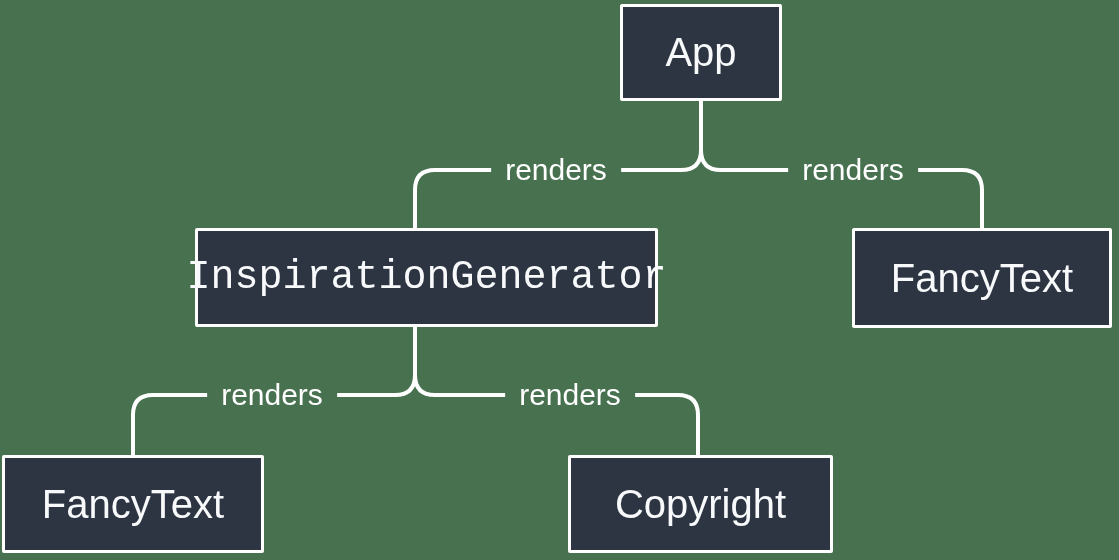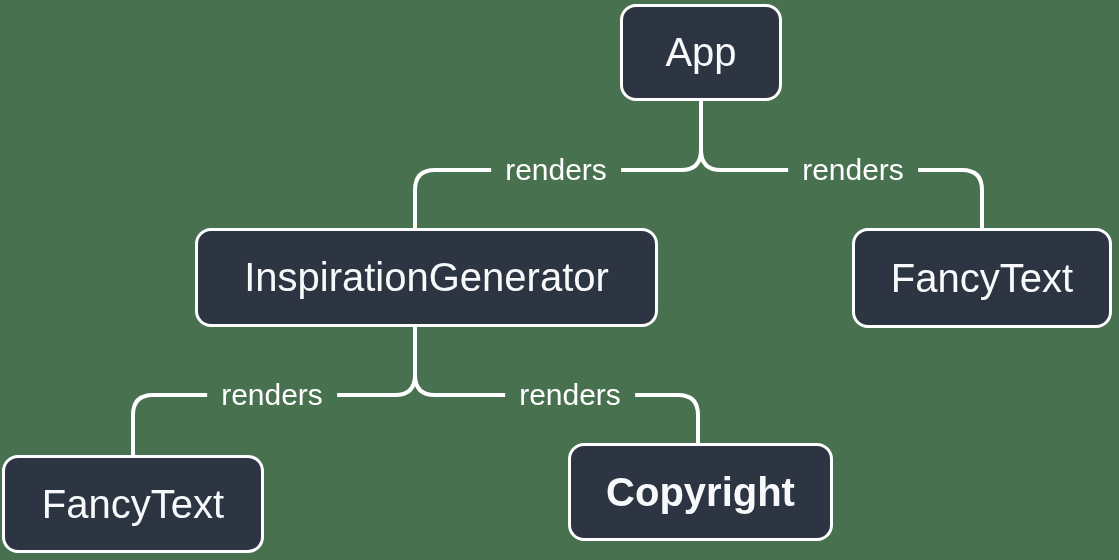--- a/index.html
+++ b/index.html
@@ -29,34 +29,34 @@
   }
   .edges-svg path {
     fill: none;
     stroke: var(--edge-line);
     stroke-width: 4;
   }
   .node {
     position: absolute;
     background: var(--node-fill);
     border: 3.5px solid var(--node-border);
-    border-radius: 16px;
+    border-radius: 2px;
     color: var(--node-text);
     font-size: 40px;
     font-weight: 500;
     display: flex;
     align-items: center;
     justify-content: center;
     white-space: nowrap;
   }
   .node-app                  { left: 620px; top: 4px;   width: 162px; height: 97px; }
-  .node-inspiration-generator{ left: 195px; top: 228px; width: 463px; height: 99px; }
+  .node-inspiration-generator{ left: 195px; top: 228px; width: 463px; height: 99px; font-family: Liberation Mono, monospace; }
   .node-fancy-text-right     { left: 852px; top: 228px; width: 260px; height: 100px; }
   .node-fancy-text-left      { left: 2px;   top: 455px; width: 262px; height: 98px; }
-  .node-copyright            { left: 568px; top: 443px; width: 265px; height: 98px; font-weight: bold; }
+  .node-copyright            { left: 568px; top: 455px; width: 265px; height: 98px; }
   .edge-label {
     position: absolute;
     transform: translate(-50%, -50%);
     background: var(--background);
     color: var(--edge-label-text);
     font-size: 30px;
     font-weight: 400;
     line-height: 1.1;
     padding: 0 14px;
     white-space: nowrap;

